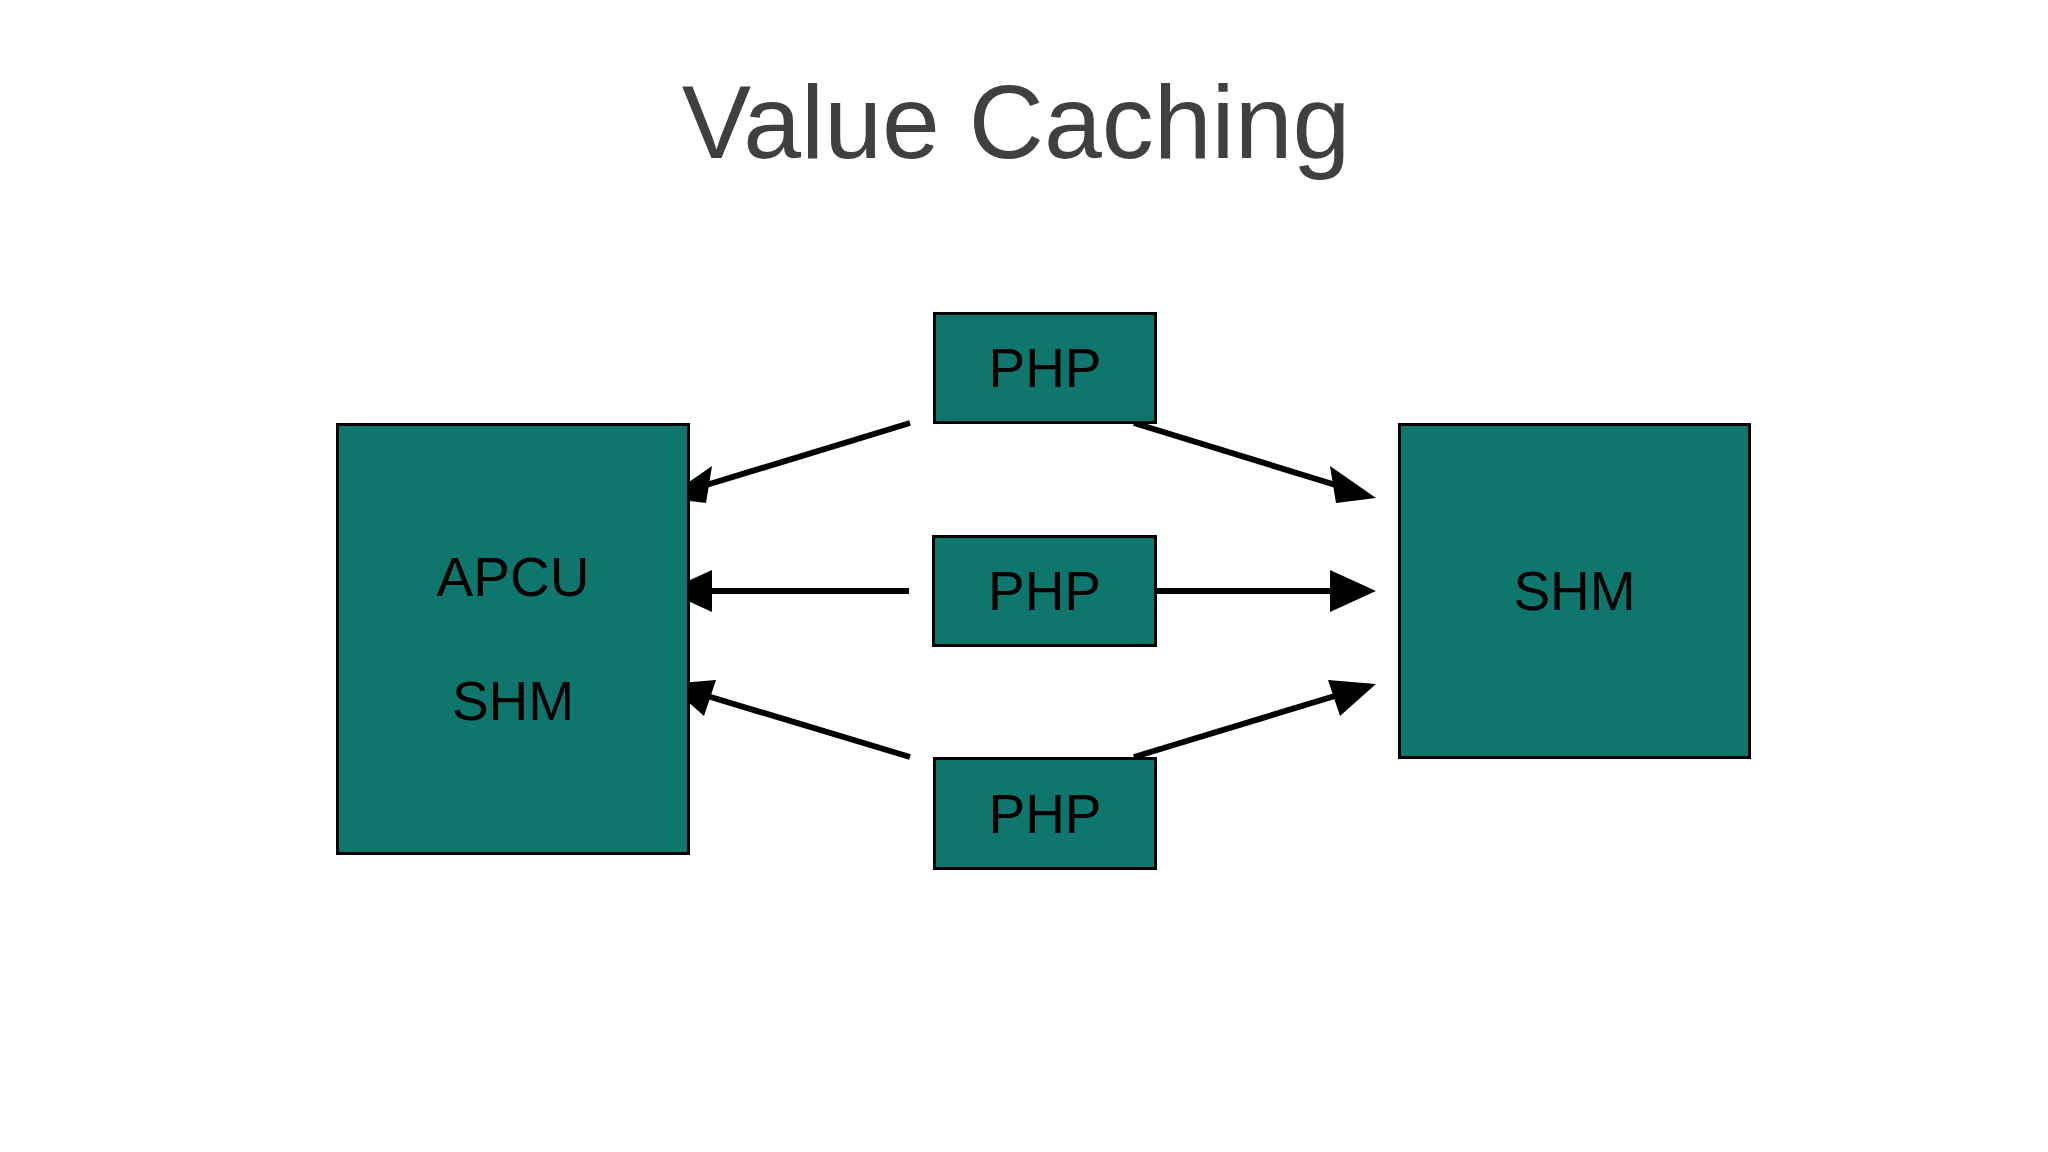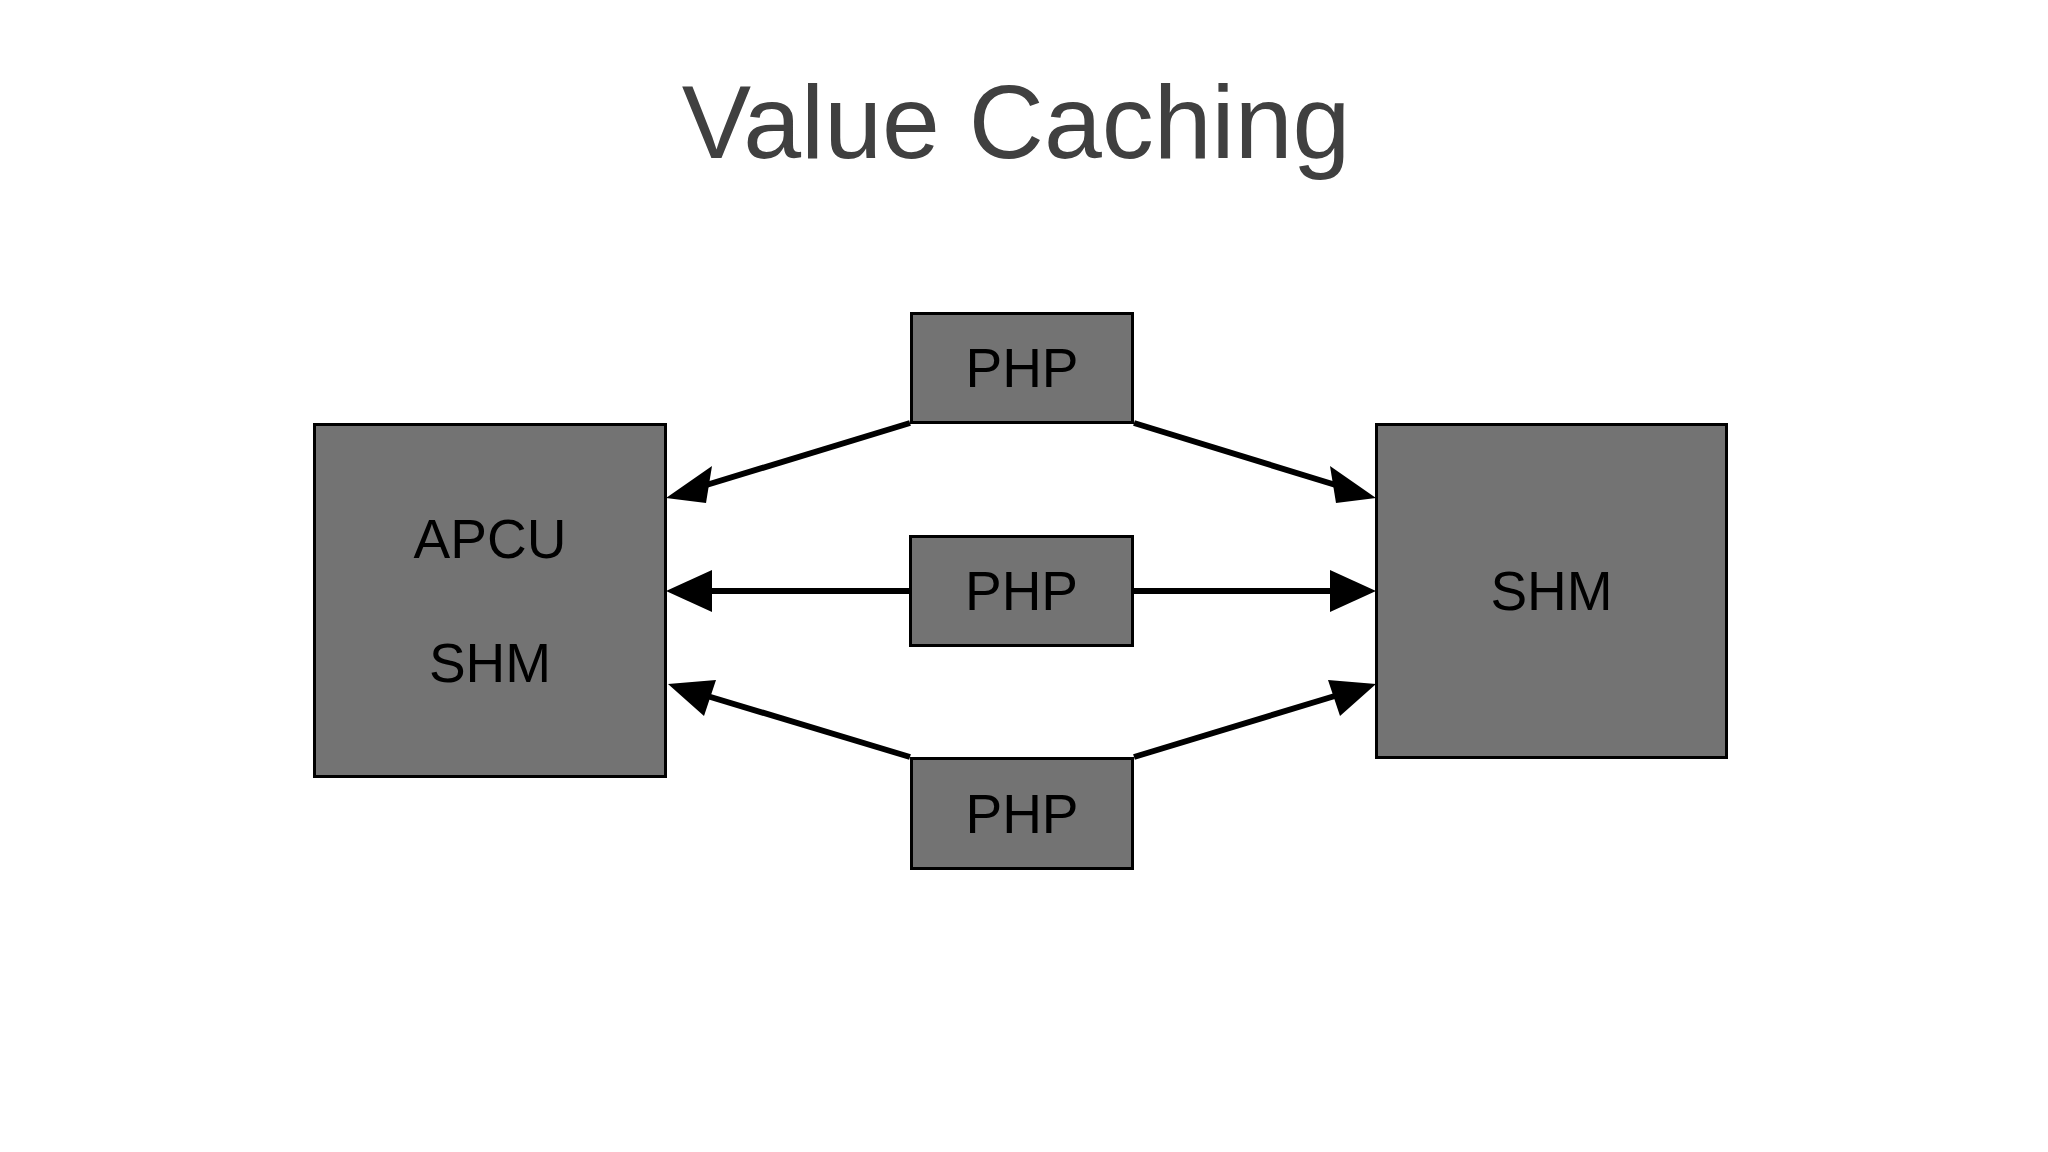--- a/index.html
+++ b/index.html
@@ -31,41 +31,42 @@
   }
   
   #slide-title-inner {
     display: inline-block;
     transform: translateX(-8px);
   }
 
   .node {
     position: absolute;
     box-sizing: border-box;
-    background: #737373;
+    background: #0f766e;
     border: 3px solid #000000;
     display: flex;
     flex-direction: column;
     align-items: center;
     justify-content: center;
     color: #000000;
+    margin-left: 23px;
   }
 
   .store-node {
     font-size: 55px;
     line-height: 62px;
   }
   .store-node .line-top { margin-bottom: 62px; }
 
   .php-node {
     font-size: 55px;
     line-height: 62px;
   }
 
-  #node-apcu   { left: 313px; top: 423px; width: 354px; height: 355px; }
+  #node-apcu   { left: 313px; top: 423px; width: 354px; height: 432px; }
   #node-opcache{ left: 1375px; top: 423px; width: 353px; height: 336px; }
   #node-php-top    { left: 910px; top: 312px; width: 224px; height: 112px; }
   #node-php-middle { left: 909px; top: 535px; width: 225px; height: 112px; }
   #node-php-bottom { left: 910px; top: 757px; width: 224px; height: 113px; }
 
   #arrow-layer {
     position: absolute;
     left: 0;
     top: 0;
     width: 2048px;

